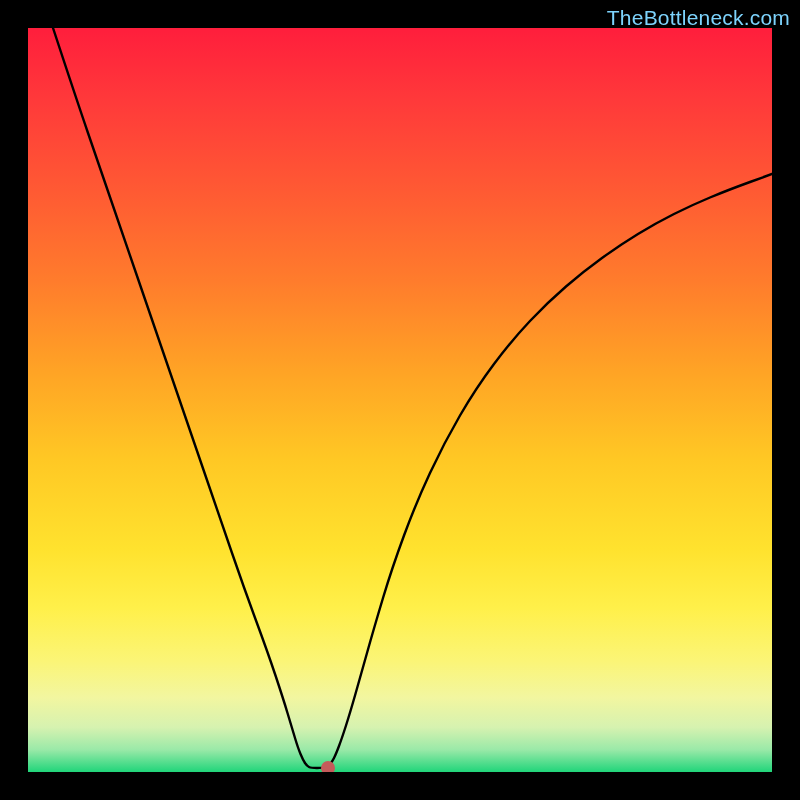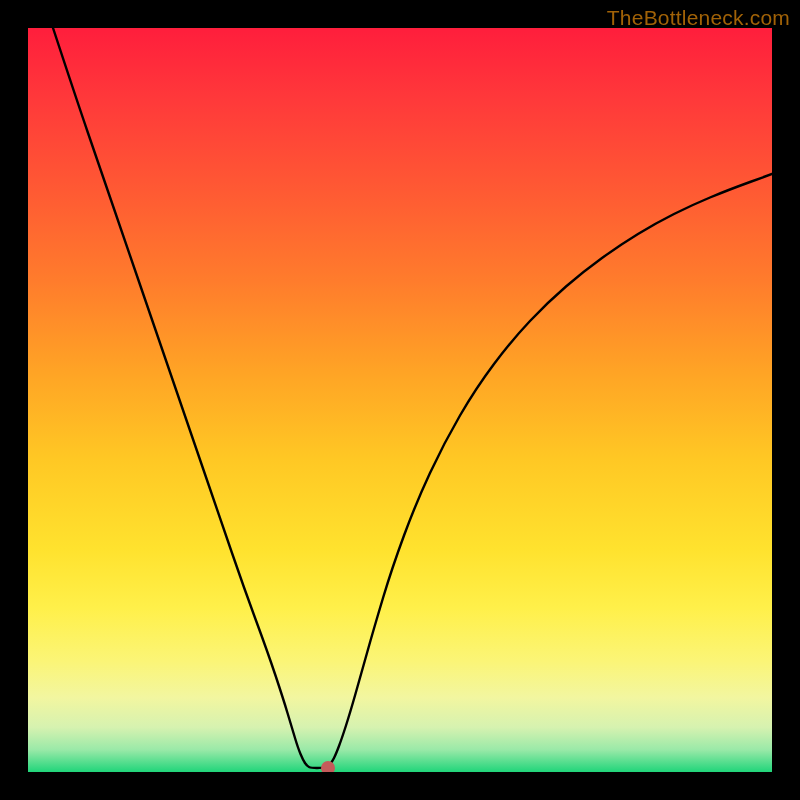--- a/index.html
+++ b/index.html
@@ -16,21 +16,21 @@
     left: 28px;
     top: 28px;
     width: 744px;
     height: 744px;
     background: #000;
   }
   .watermark {
     position: absolute;
     top: 6px;
     right: 10px;
-    color: #a16207;
+    color: #7dd3fc;
     font-size: 21px;
     font-weight: 500;
     letter-spacing: 0.2px;
   }
   svg {
     position: absolute;
     left: 0;
     top: 0;
   }
 </style>

